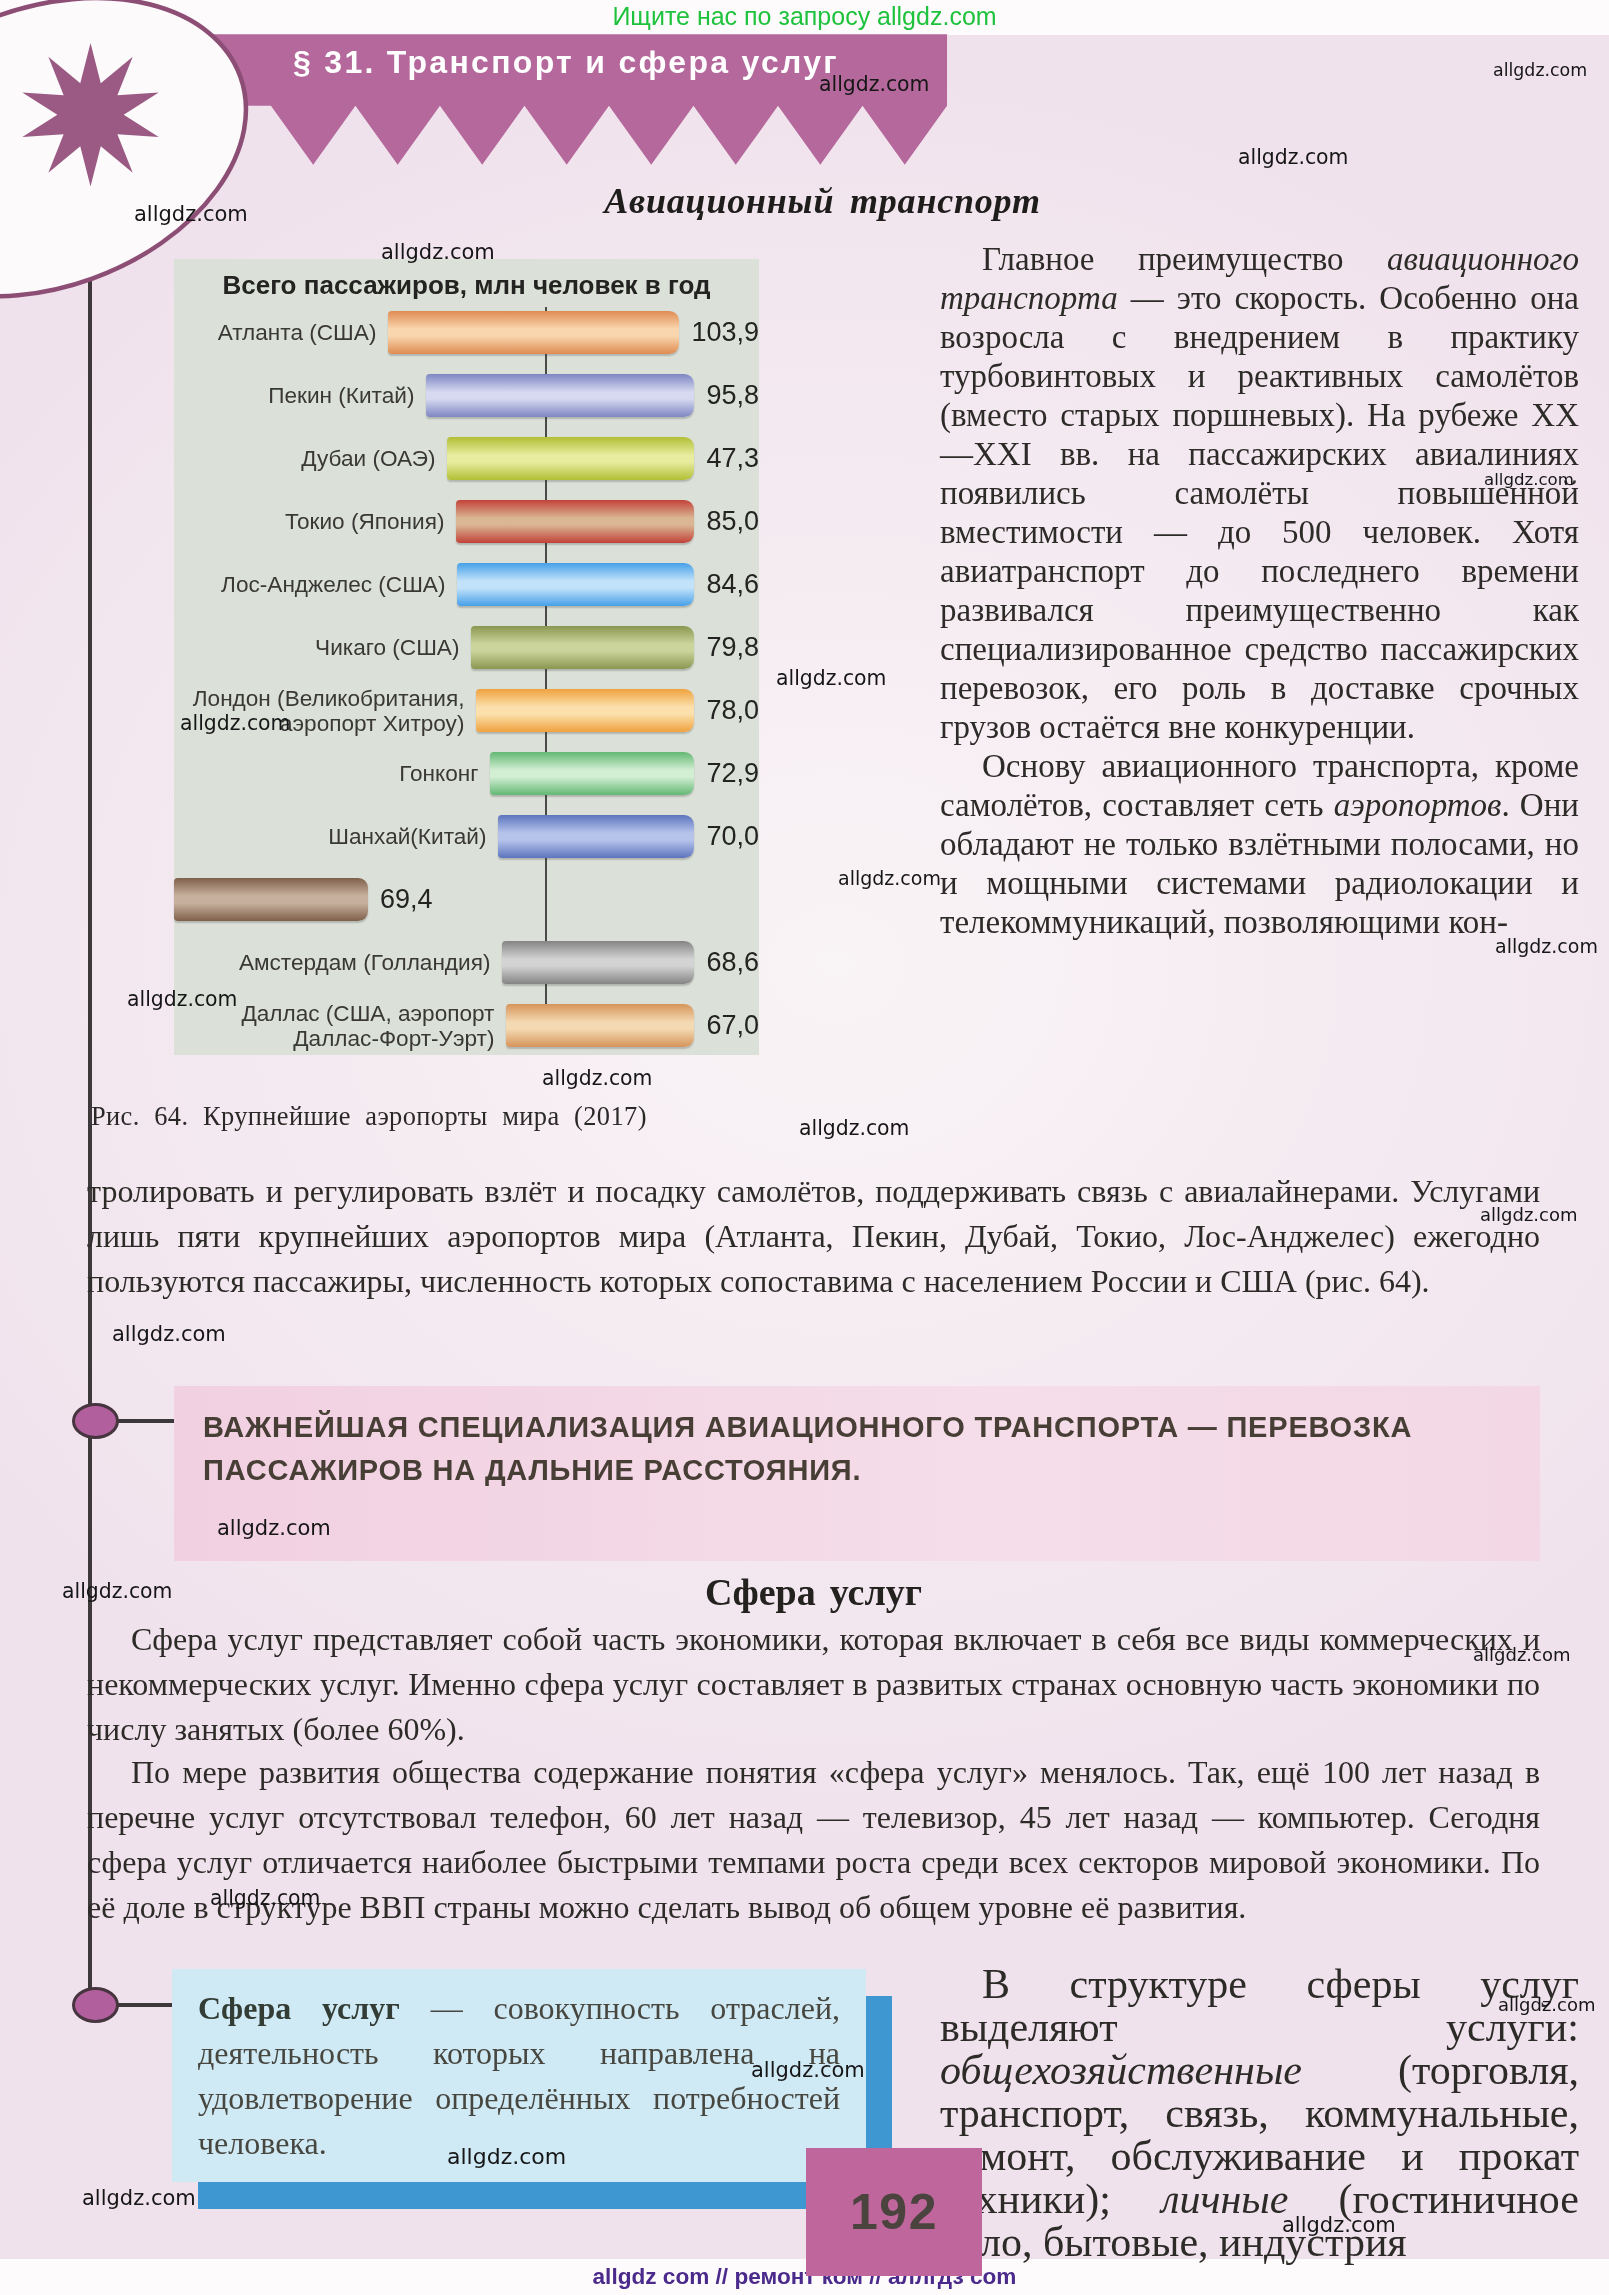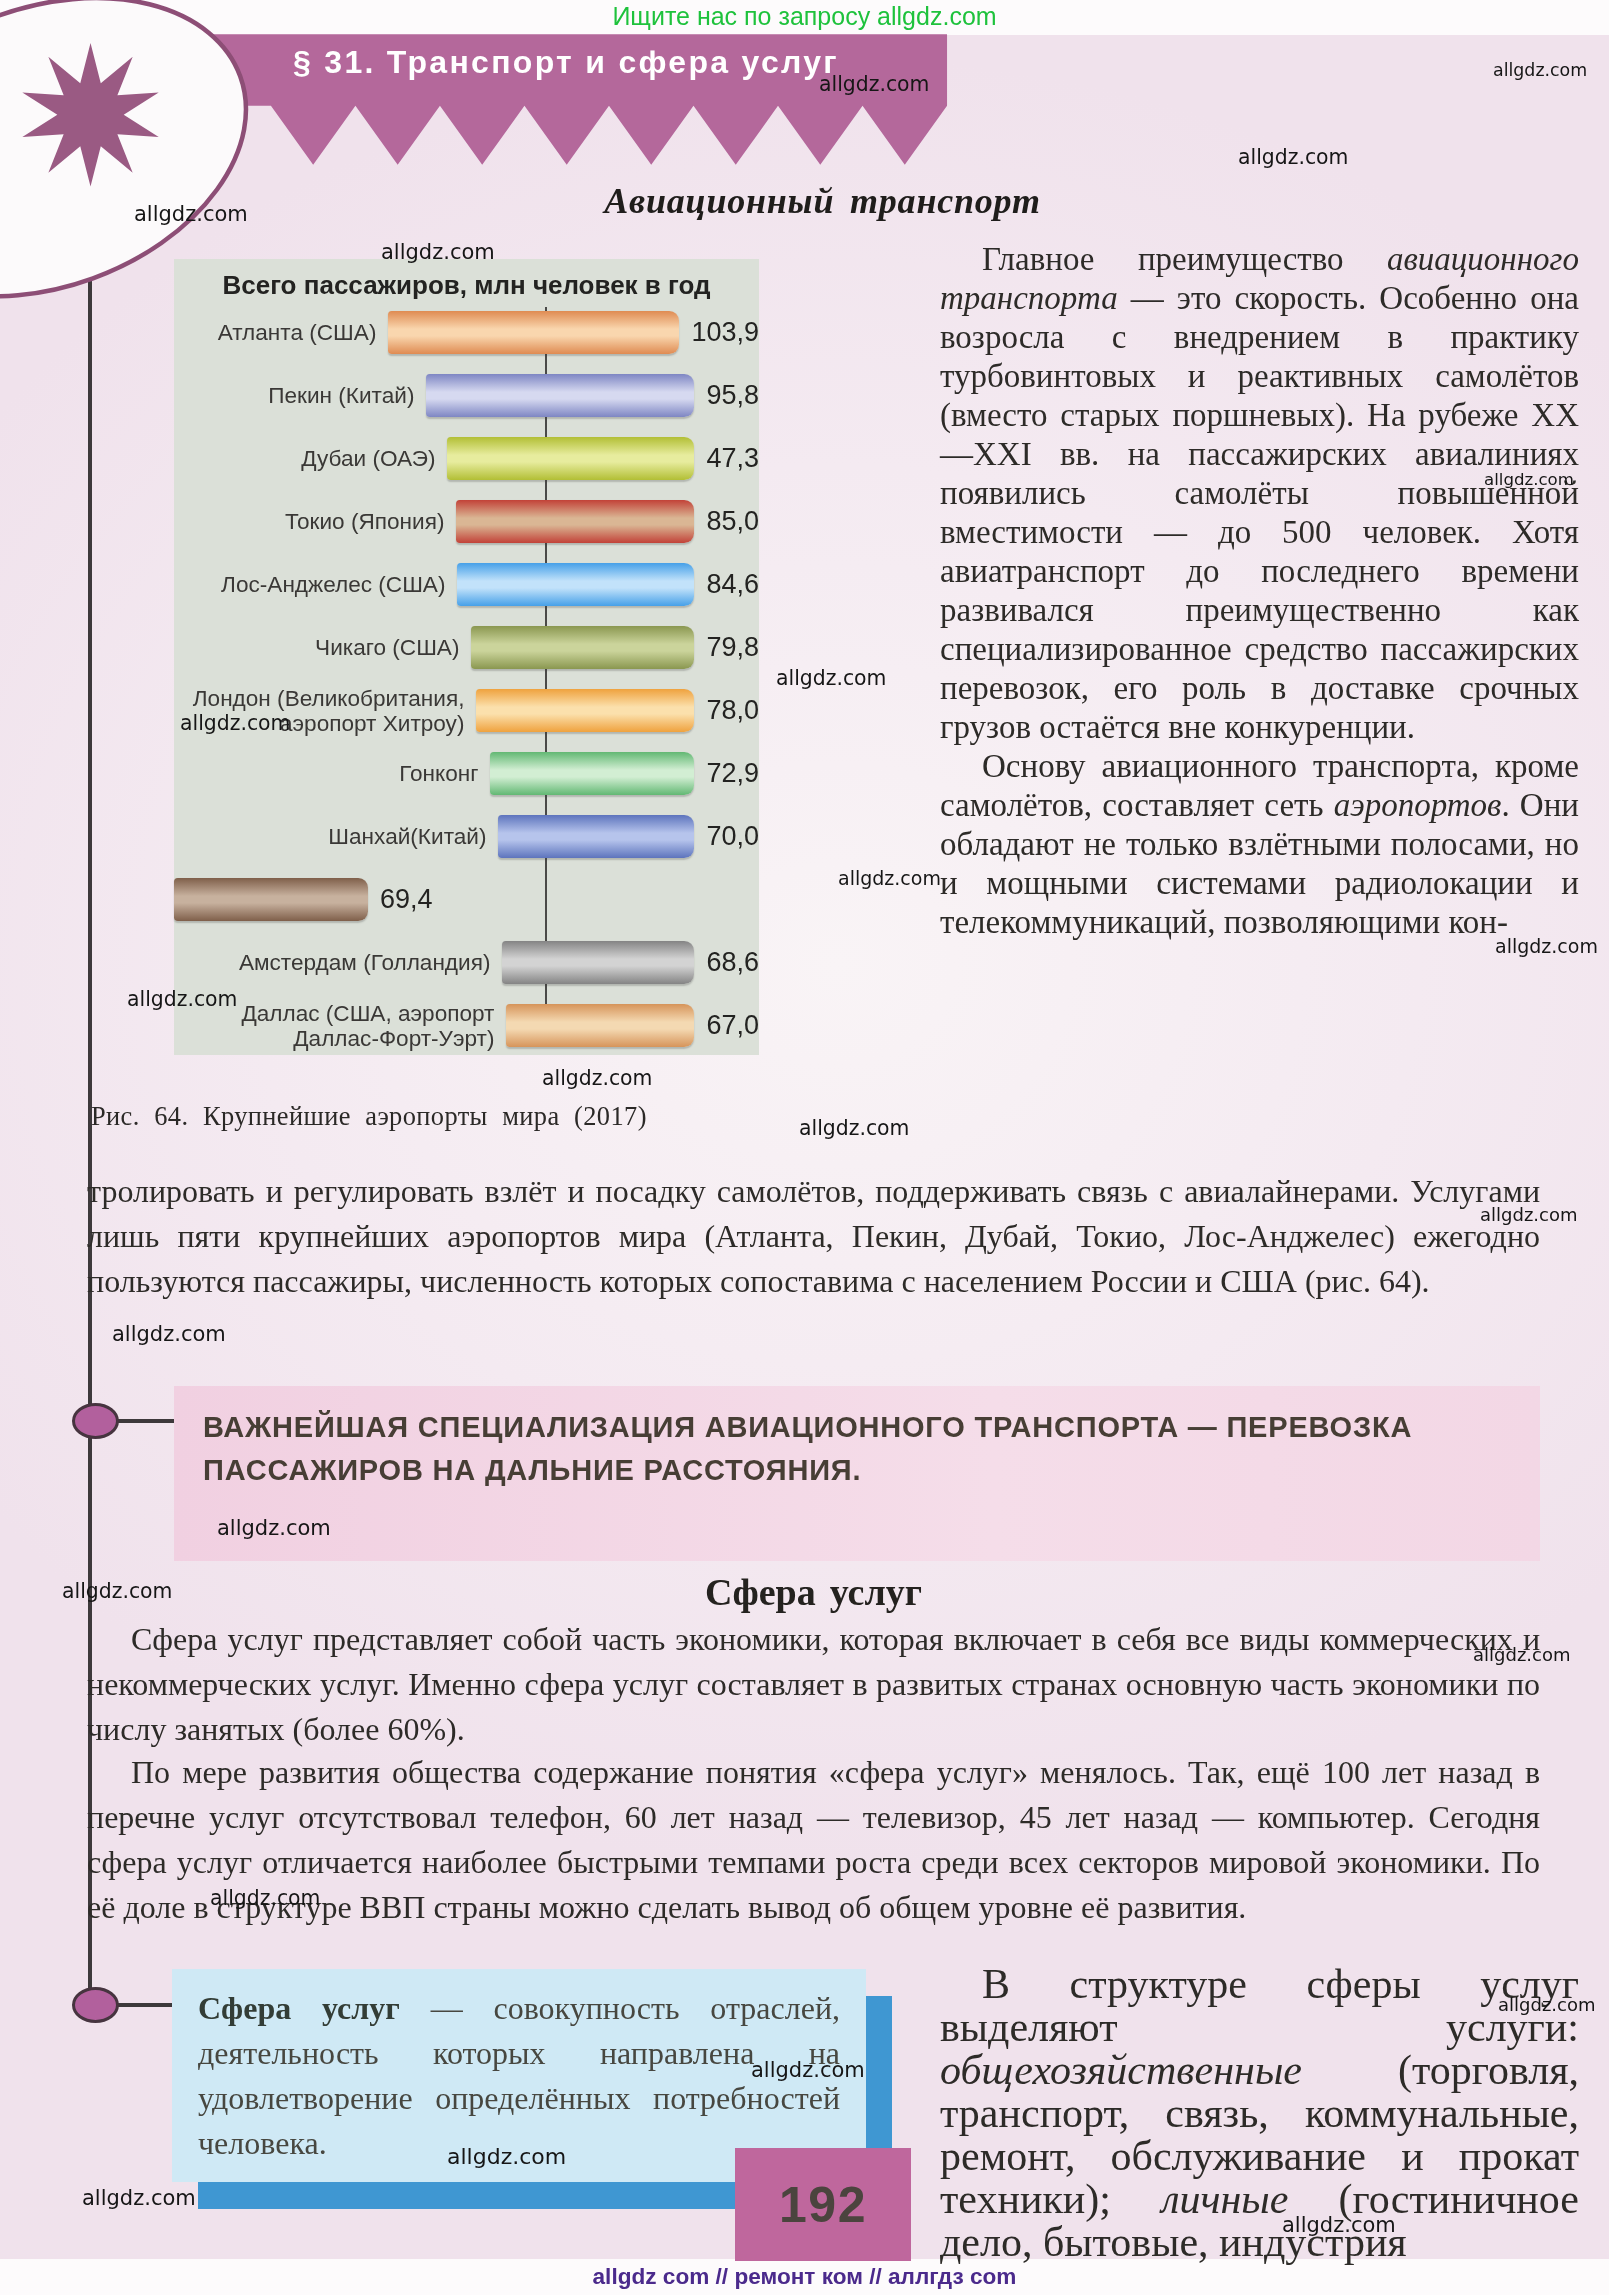--- a/index.html
+++ b/index.html
@@ -48,21 +48,21 @@
       font-size:38px;font-weight:700;word-spacing:4.5px;color:#24221f;z-index:2;}
   .p-block{position:absolute;left:87px;width:1453px;font-size:32px;line-height:45px;text-align:justify;z-index:2;}
   .p-block.indent{text-indent:44px;}
   .def-box{position:absolute;left:172px;top:1969px;width:694px;box-sizing:border-box;padding:16.6px 26px;
       background:#cfe9f5;box-shadow:26px 27px 0 0 #3f97d2;z-index:2;
       font-size:32px;line-height:45px;text-align:justify;color:#474740;}
   .def-term{font-weight:700;color:#333d36;}
   .col-right2{position:absolute;left:940px;top:1963px;width:639px;font-size:42px;line-height:43px;text-align:justify;z-index:2;}
   .col-right2 p{margin:0;text-indent:42px;}
   .it{font-style:italic;}
-  .page-num-box{position:absolute;left:735px;top:2148px;width:176px;height:113px;background:#bf679d;z-index:2;
+  .page-num-box{position:absolute;left:806px;top:2148px;width:176px;height:128px;background:#bf679d;z-index:2;
       display:flex;align-items:center;justify-content:center;}
   .page-num{font-family:"Liberation Sans",sans-serif;font-size:50px;font-weight:700;color:#4b443e;letter-spacing:1.5px;}
   .wm{position:absolute;font-family:"DejaVu Sans",sans-serif;color:#161616;z-index:50;white-space:nowrap;}
 </style>
 </head>
 <body>
 
 <div class="page">
 
   <div class="strip top-strip"></div>

